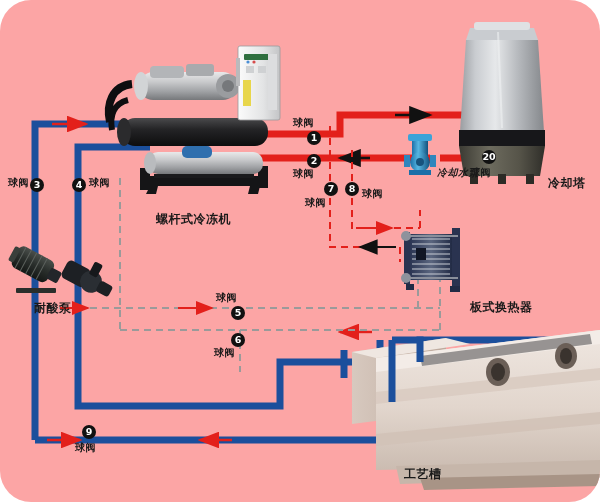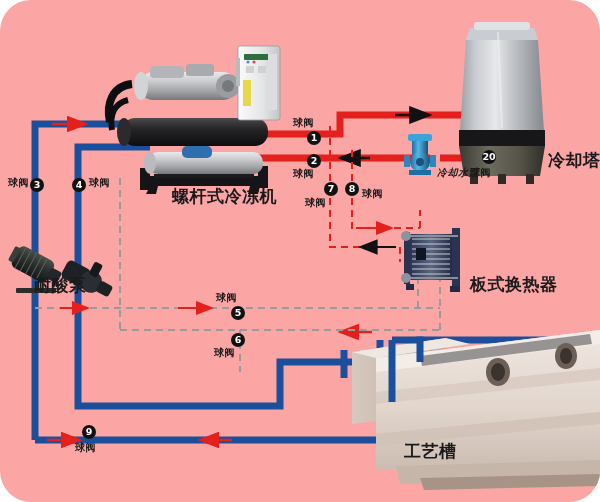--- a/index.html
+++ b/index.html
@@ -24,21 +24,21 @@
   }
   .lbl {
     position: absolute;
     color: #1a1a1a;
     font-weight: bold;
     white-space: nowrap;
     line-height: 1.05;
     letter-spacing: 0.5px;
   }
   .lbl-sm { font-size: 10px; }
-  .lbl-md { font-size: 17px; }
+  .lbl-md { font-size: 12px; margin-top: 25px; }
   .vnum {
     position: absolute;
     width: 14px;
     height: 14px;
     border-radius: 50%;
     background: #111111;
     color: #ffffff;
     font-size: 9.5px;
     font-weight: bold;
     text-align: center;
@@ -358,20 +358,20 @@
 
   <div class="vnum" style="left:345px; top:182px;">8</div>
   <div class="lbl lbl-sm" style="left:362px; top:189px;">球阀</div>
 
   <div class="vnum" style="left:82px; top:425px;">9</div>
   <div class="lbl lbl-sm" style="left:75px; top:443px;">球阀</div>
 
   <div class="vnum" style="left:482px; top:150px;">20</div>
   <div class="lbl lbl-sm" style="left:470px; top:168px;">球阀</div>
 
-  <div class="lbl lbl-md" style="left:172px; top:188px;">螺杆式冷冻机</div>
+  <div class="lbl lbl-md" style="left:156px; top:188px;">螺杆式冷冻机</div>
   <div class="lbl lbl-md" style="left:548px; top:152px;">冷却塔</div>
   <div class="lbl lbl-sm" style="left:437px; top:168px;font-style:italic;">冷却水泵</div>
   <div class="lbl lbl-md" style="left:470px; top:277px;font-family:Liberation Mono, monospace;">板式换热器</div>
   <div class="lbl lbl-md" style="left:34px; top:277px;">耐酸泵</div>
   <div class="lbl lbl-md" style="left:404px; top:443px;">工艺槽</div>
 
 </div>
 
 </body></html>

